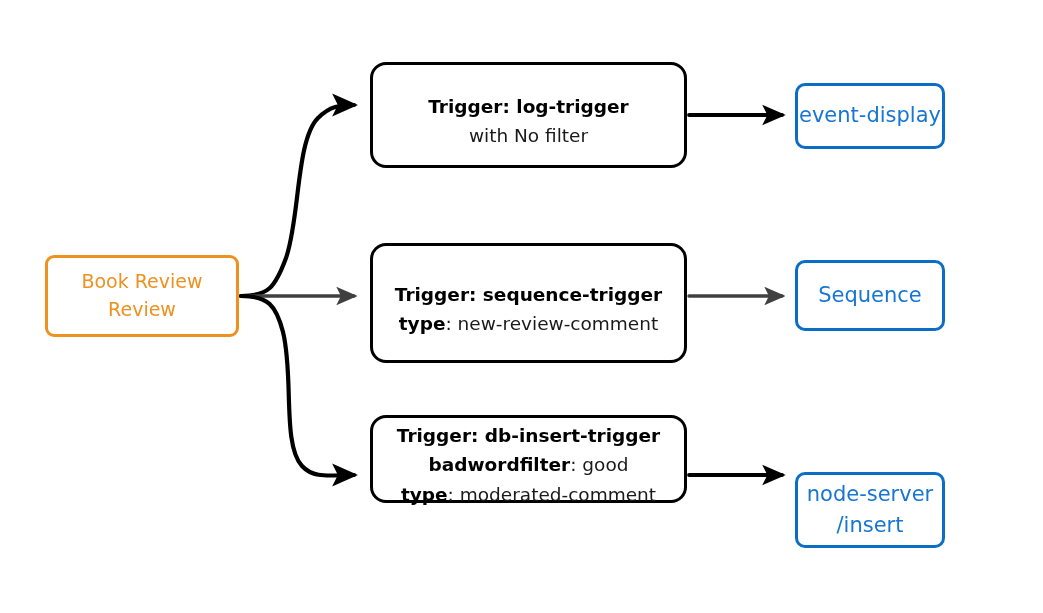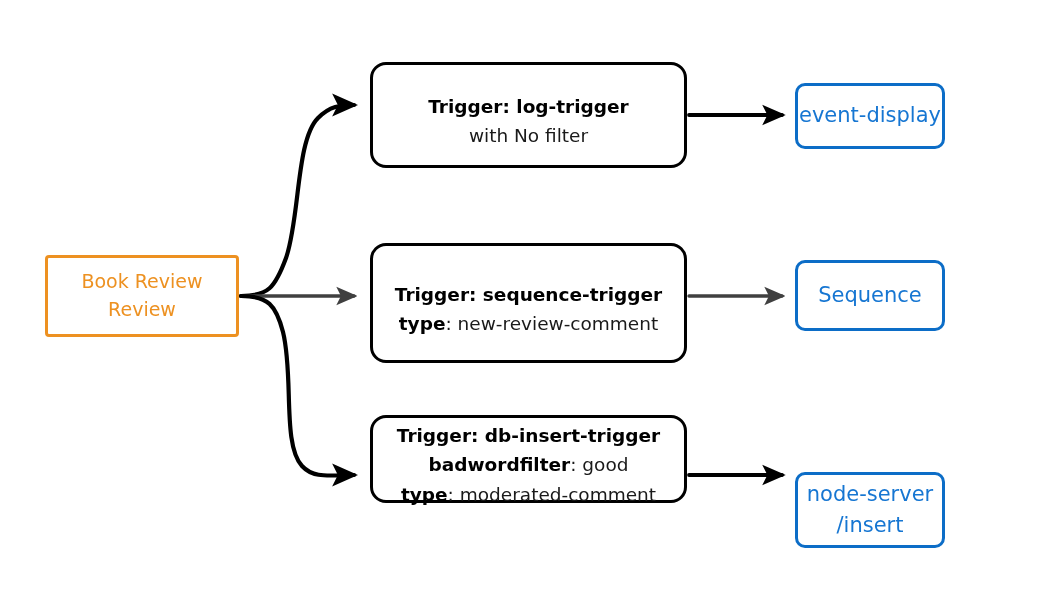--- a/index.html
+++ b/index.html
@@ -32,21 +32,21 @@
     display: flex;
     flex-direction: column;
     align-items: center;
     justify-content: center;
     text-align: center;
     background: #ffffff;
   }
   
   .node-broker {
     border: 3px solid #ED9121;
-    border-radius: 4px;
+    border-radius: 9px;
     color: #ED9121;
     font-size: 19px;
     line-height: 1.45;
     font-weight: 400;
   }
   .node-broker .line { display: block; white-space: nowrap; }
 
   
   .node-trigger {
     border: 3px solid #000000;

